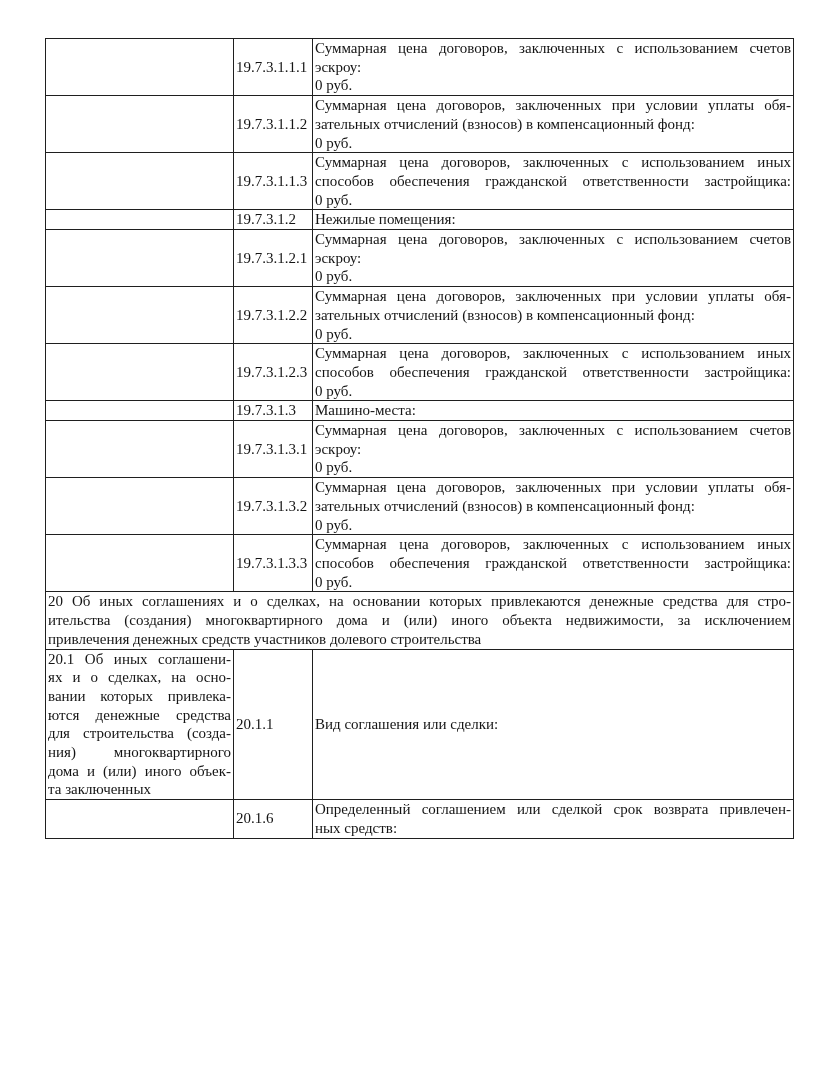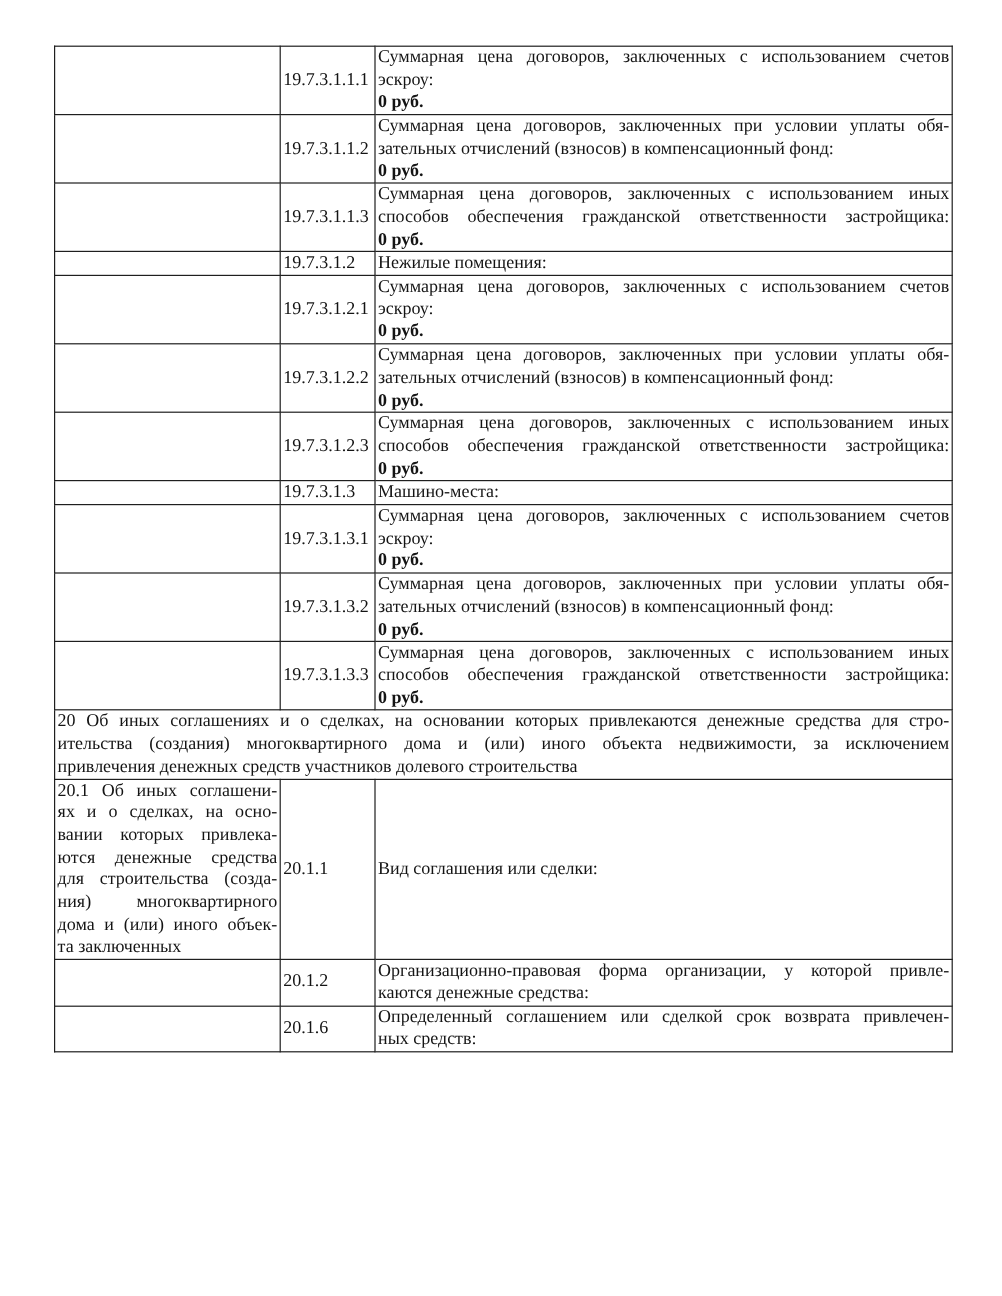--- a/index.html
+++ b/index.html
@@ -42,21 +42,21 @@
   }
   td.v-center {
     vertical-align: middle;
     border-radius: 22px;
   }
   .jline {
     text-align: justify;
     text-align-last: justify;
   }
   .value {
-    font-weight: 700;
+    font-weight: 400;
   }
 </style>
 </head>
 <body>
 
 <div class="sheet">
   <table class="doc-table">
     <colgroup>
       <col style="width:188px">
       <col style="width:79px">
@@ -200,30 +200,20 @@
           </td>
           <td class="c-code">20.1.1</td>
           <td class="c-content v-center">
             <div>
               <div>Вид соглашения или сделки:</div>
             </div>
           </td>
         </tr>
         <tr>
           <td class="c-left"></td>
-          <td class="c-code">20.1.2</td>
-          <td class="c-content">
-            <div>
-              <div class="jline">Организационно-правовая форма организации, у которой привле-</div>
-              <div>каются денежные средства:</div>
-            </div>
-          </td>
-        </tr>
-        <tr>
-          <td class="c-left"></td>
           <td class="c-code">20.1.6</td>
           <td class="c-content">
             <div>
               <div class="jline">Определенный соглашением или сделкой срок возврата привлечен-</div>
               <div>ных средств:</div>
             </div>
           </td>
         </tr>
       </tbody>
   </table>

